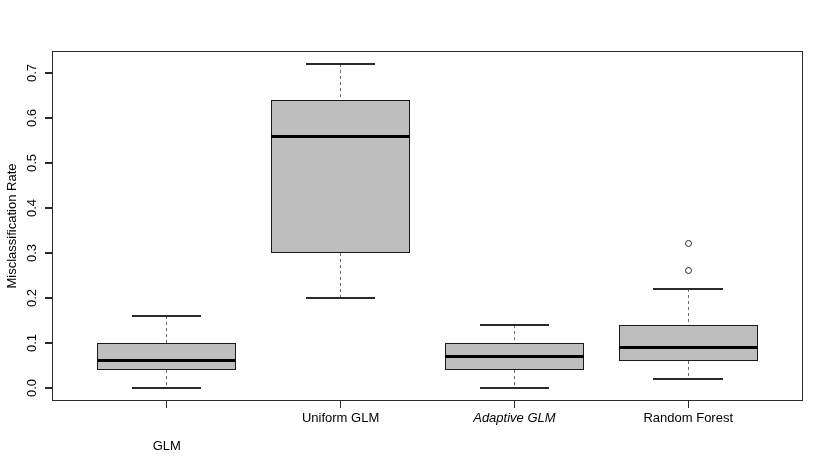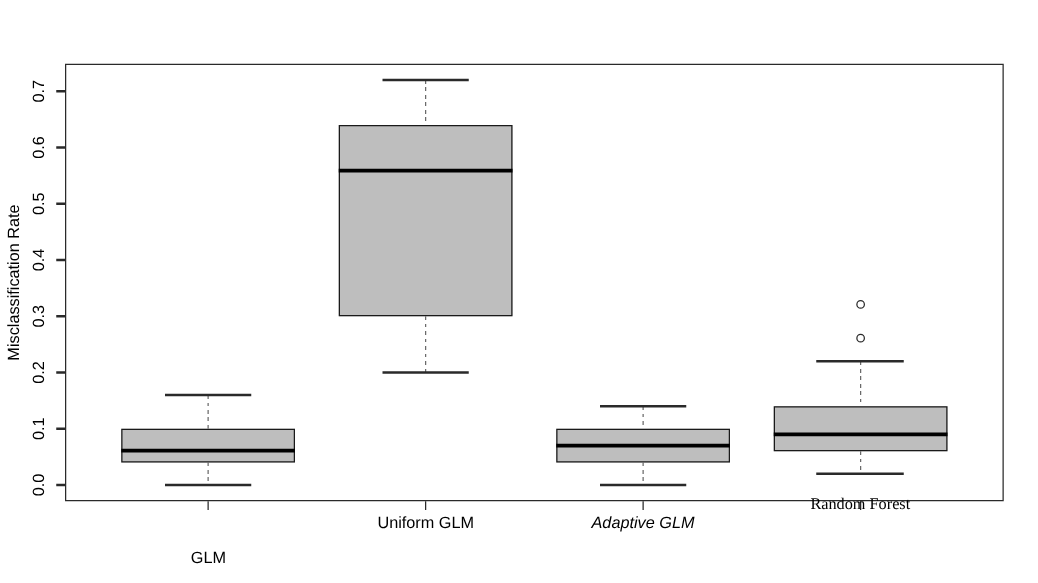--- a/index.html
+++ b/index.html
@@ -101,21 +101,21 @@
       <div class="ytick-label" style="left: 31px; top: 118.031px;">0.6</div>
       <div class="ytick" style="left: 45px; top: 72.2937px;"></div>
       <div class="ytick-label" style="left: 31px; top: 73.0437px;">0.7</div>
       <div class="xtick" style="left: 165.986px; top: 401px;"></div>
       <div class="xtick-label" style="left: 166.736px; top: 410px; margin-top: 28px;">GLM</div>
       <div class="xtick" style="left: 339.829px; top: 401px;"></div>
       <div class="xtick-label" style="left: 340.579px; top: 410px;">Uniform GLM</div>
       <div class="xtick" style="left: 513.671px; top: 401px;"></div>
       <div class="xtick-label" style="left: 514.421px; top: 410px; font-style: italic;">Adaptive GLM</div>
       <div class="xtick" style="left: 687.514px; top: 401px;"></div>
-      <div class="xtick-label" style="left: 688.264px; top: 395px; font-family: Liberation Serif, serif;">Random Forest</div>
+      <div class="xtick-label" style="left: 688.264px; top: 410px;">Random Forest</div>
       <div class="whisker" style="left: 165.986px; top: 315.974px; height: 26.9923px;"></div>
       <div class="whisker" style="left: 165.986px; top: 369.959px; height: 17.9949px;"></div>
       <div class="cap" style="left: 131.968px; top: 315.074px; width: 69.537px;"></div>
       <div class="cap" style="left: 131.968px; top: 387.054px; width: 69.537px;"></div>
       <div class="box" style="left: 97.1991px; top: 342.967px; width: 139.074px; height: 26.9923px; background: rgb(190, 190, 190); border-color: rgb(26, 26, 26);"></div>
       <div class="median" style="left: 97.1991px; top: 359.461px; width: 139.074px; background: rgb(0, 0, 0);"></div>
       <div class="whisker" style="left: 339.829px; top: 64.0463px; height: 35.9897px;"></div>
       <div class="whisker" style="left: 339.829px; top: 252.992px; height: 44.9871px;"></div>
       <div class="cap" style="left: 305.81px; top: 63.1463px; width: 69.537px;"></div>
       <div class="cap" style="left: 305.81px; top: 297.079px; width: 69.537px;"></div>

